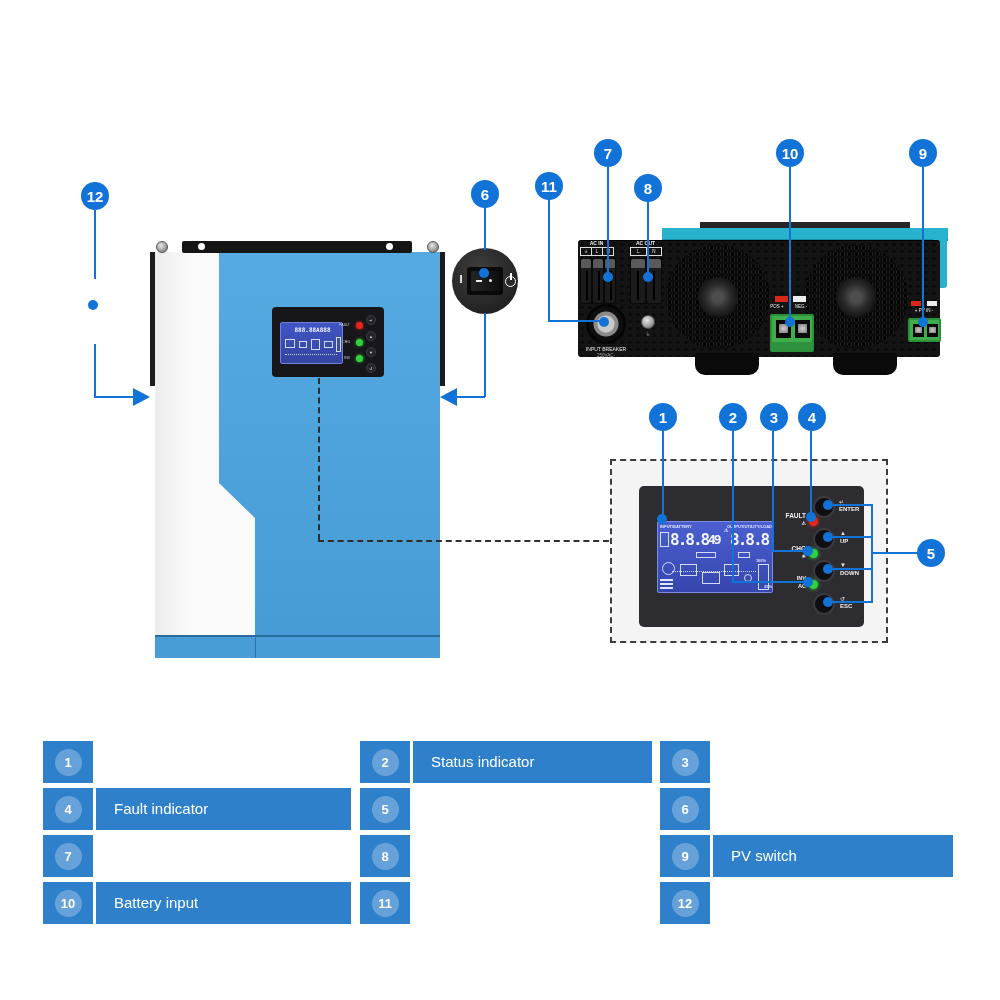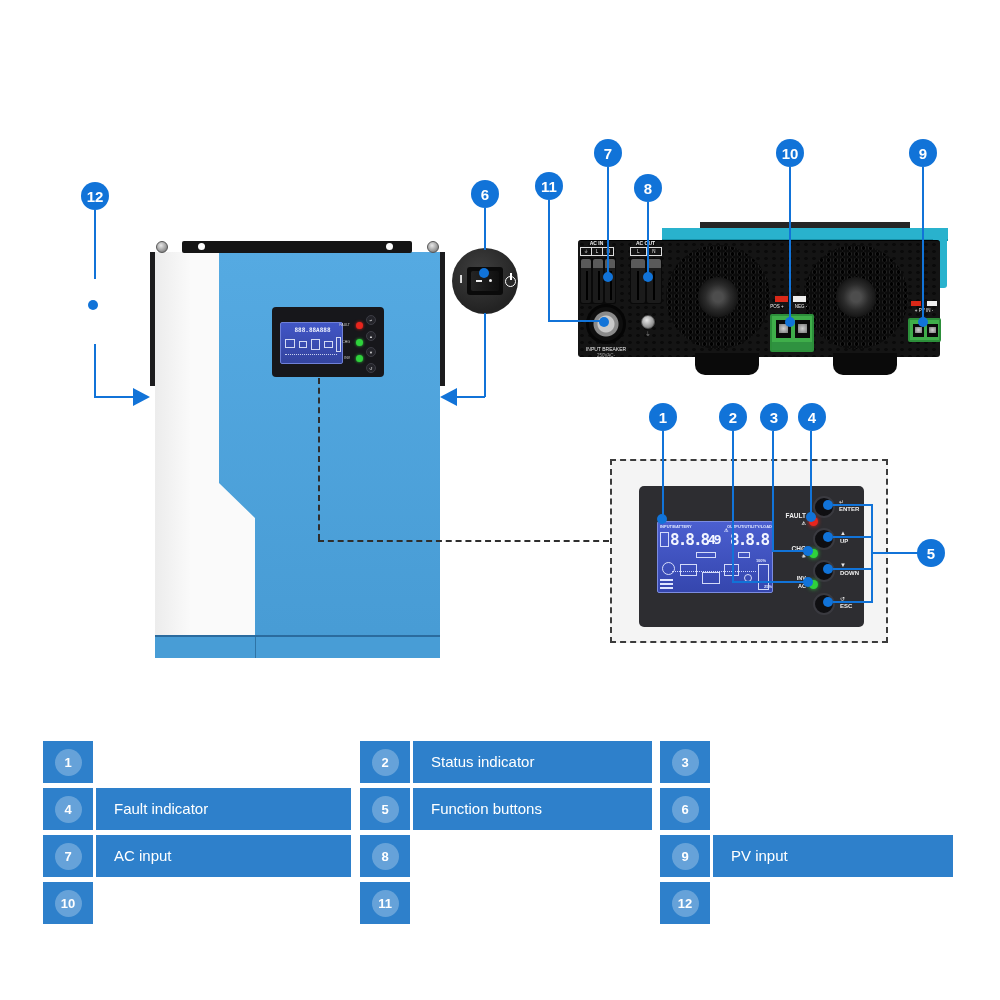--- a/index.html
+++ b/index.html
@@ -365,52 +365,51 @@
       <div class="lgroup g1">
         <div class="lnum">
             <div class="badge">4</div>
           </div>
         <div class="llabel">Fault indicator</div>
       </div>
       <div class="lgroup g2">
         <div class="lnum">
             <div class="badge">5</div>
           </div>
-        <div class="llabel">Function buttons</div>
       </div>
       <div class="lgroup g3">
         <div class="lnum">
             <div class="badge">6</div>
           </div>
       </div>
     </div>
     <div class="lrow">
       <div class="lgroup g1">
         <div class="lnum">
             <div class="badge">7</div>
           </div>
-        <div class="llabel">AC input</div>
       </div>
       <div class="lgroup g2">
         <div class="lnum">
             <div class="badge">8</div>
           </div>
       </div>
       <div class="lgroup g3">
         <div class="lnum">
             <div class="badge">9</div>
           </div>
-        <div class="llabel">PV input</div>
+        <div class="llabel">PV switch</div>
       </div>
     </div>
     <div class="lrow">
       <div class="lgroup g1">
         <div class="lnum">
             <div class="badge">10</div>
           </div>
+        <div class="llabel">Battery input</div>
       </div>
       <div class="lgroup g2">
         <div class="lnum">
             <div class="badge">11</div>
           </div>
       </div>
       <div class="lgroup g3">
         <div class="lnum">
             <div class="badge">12</div>
           </div>

